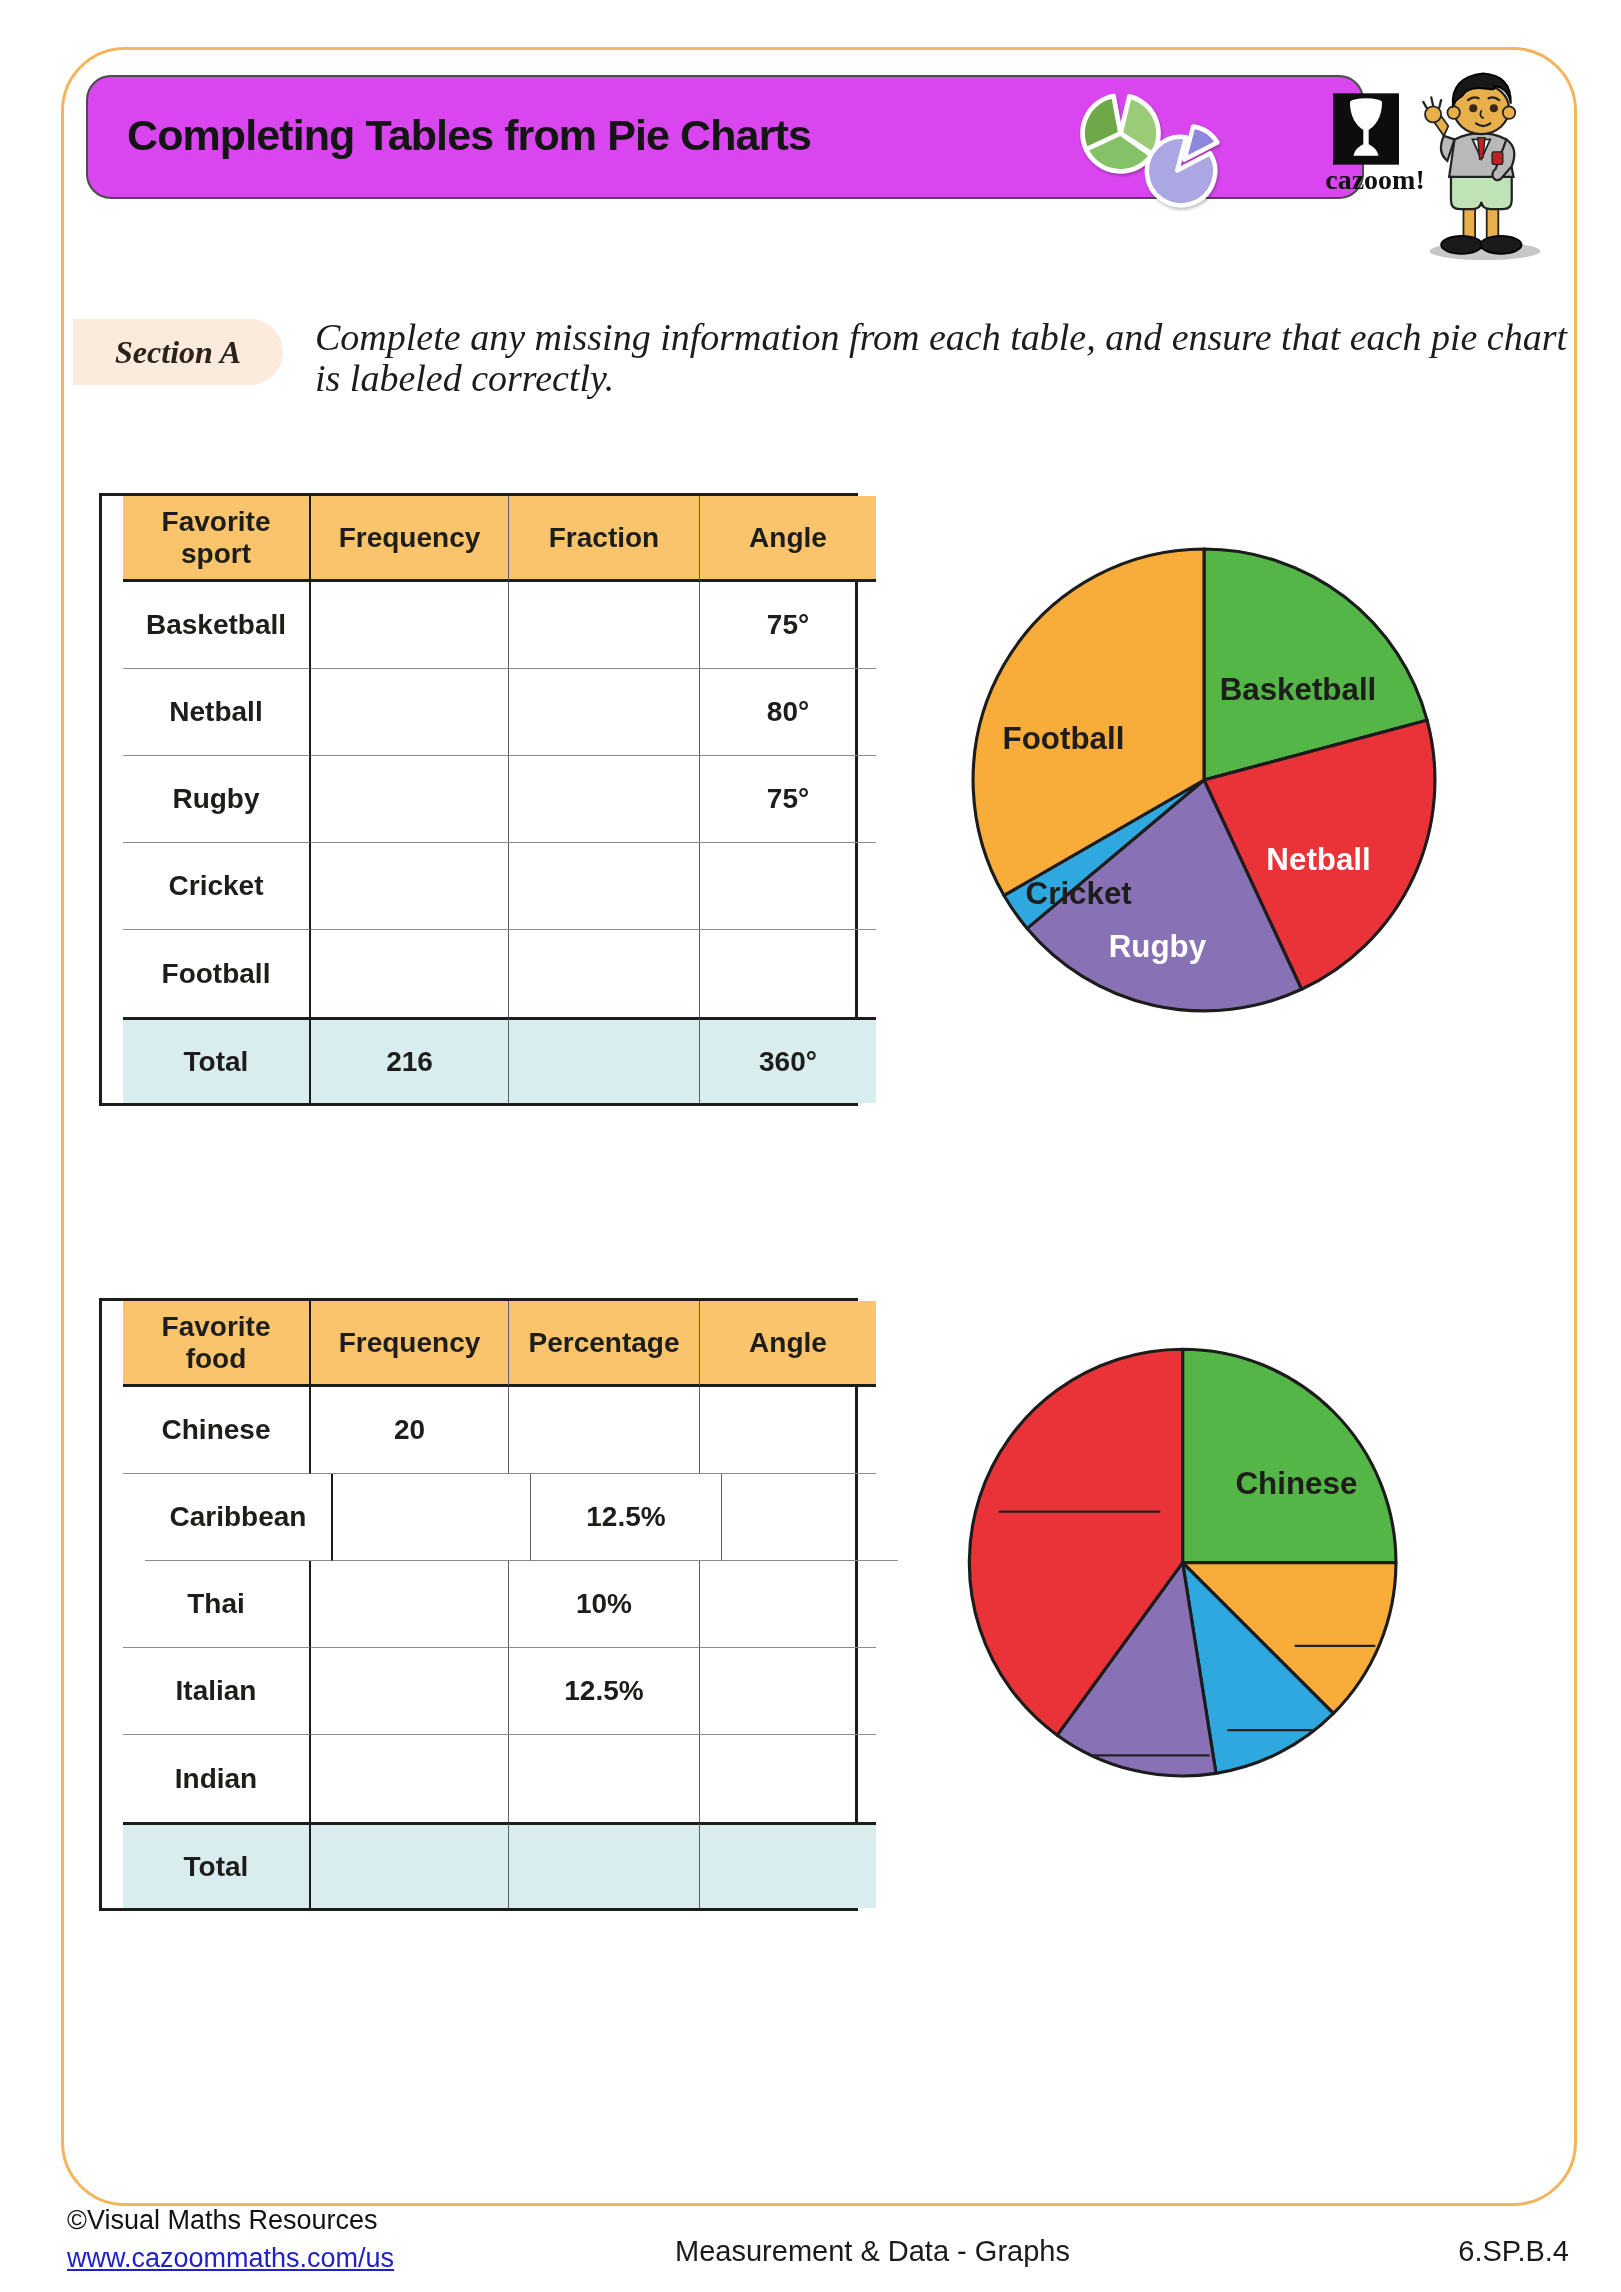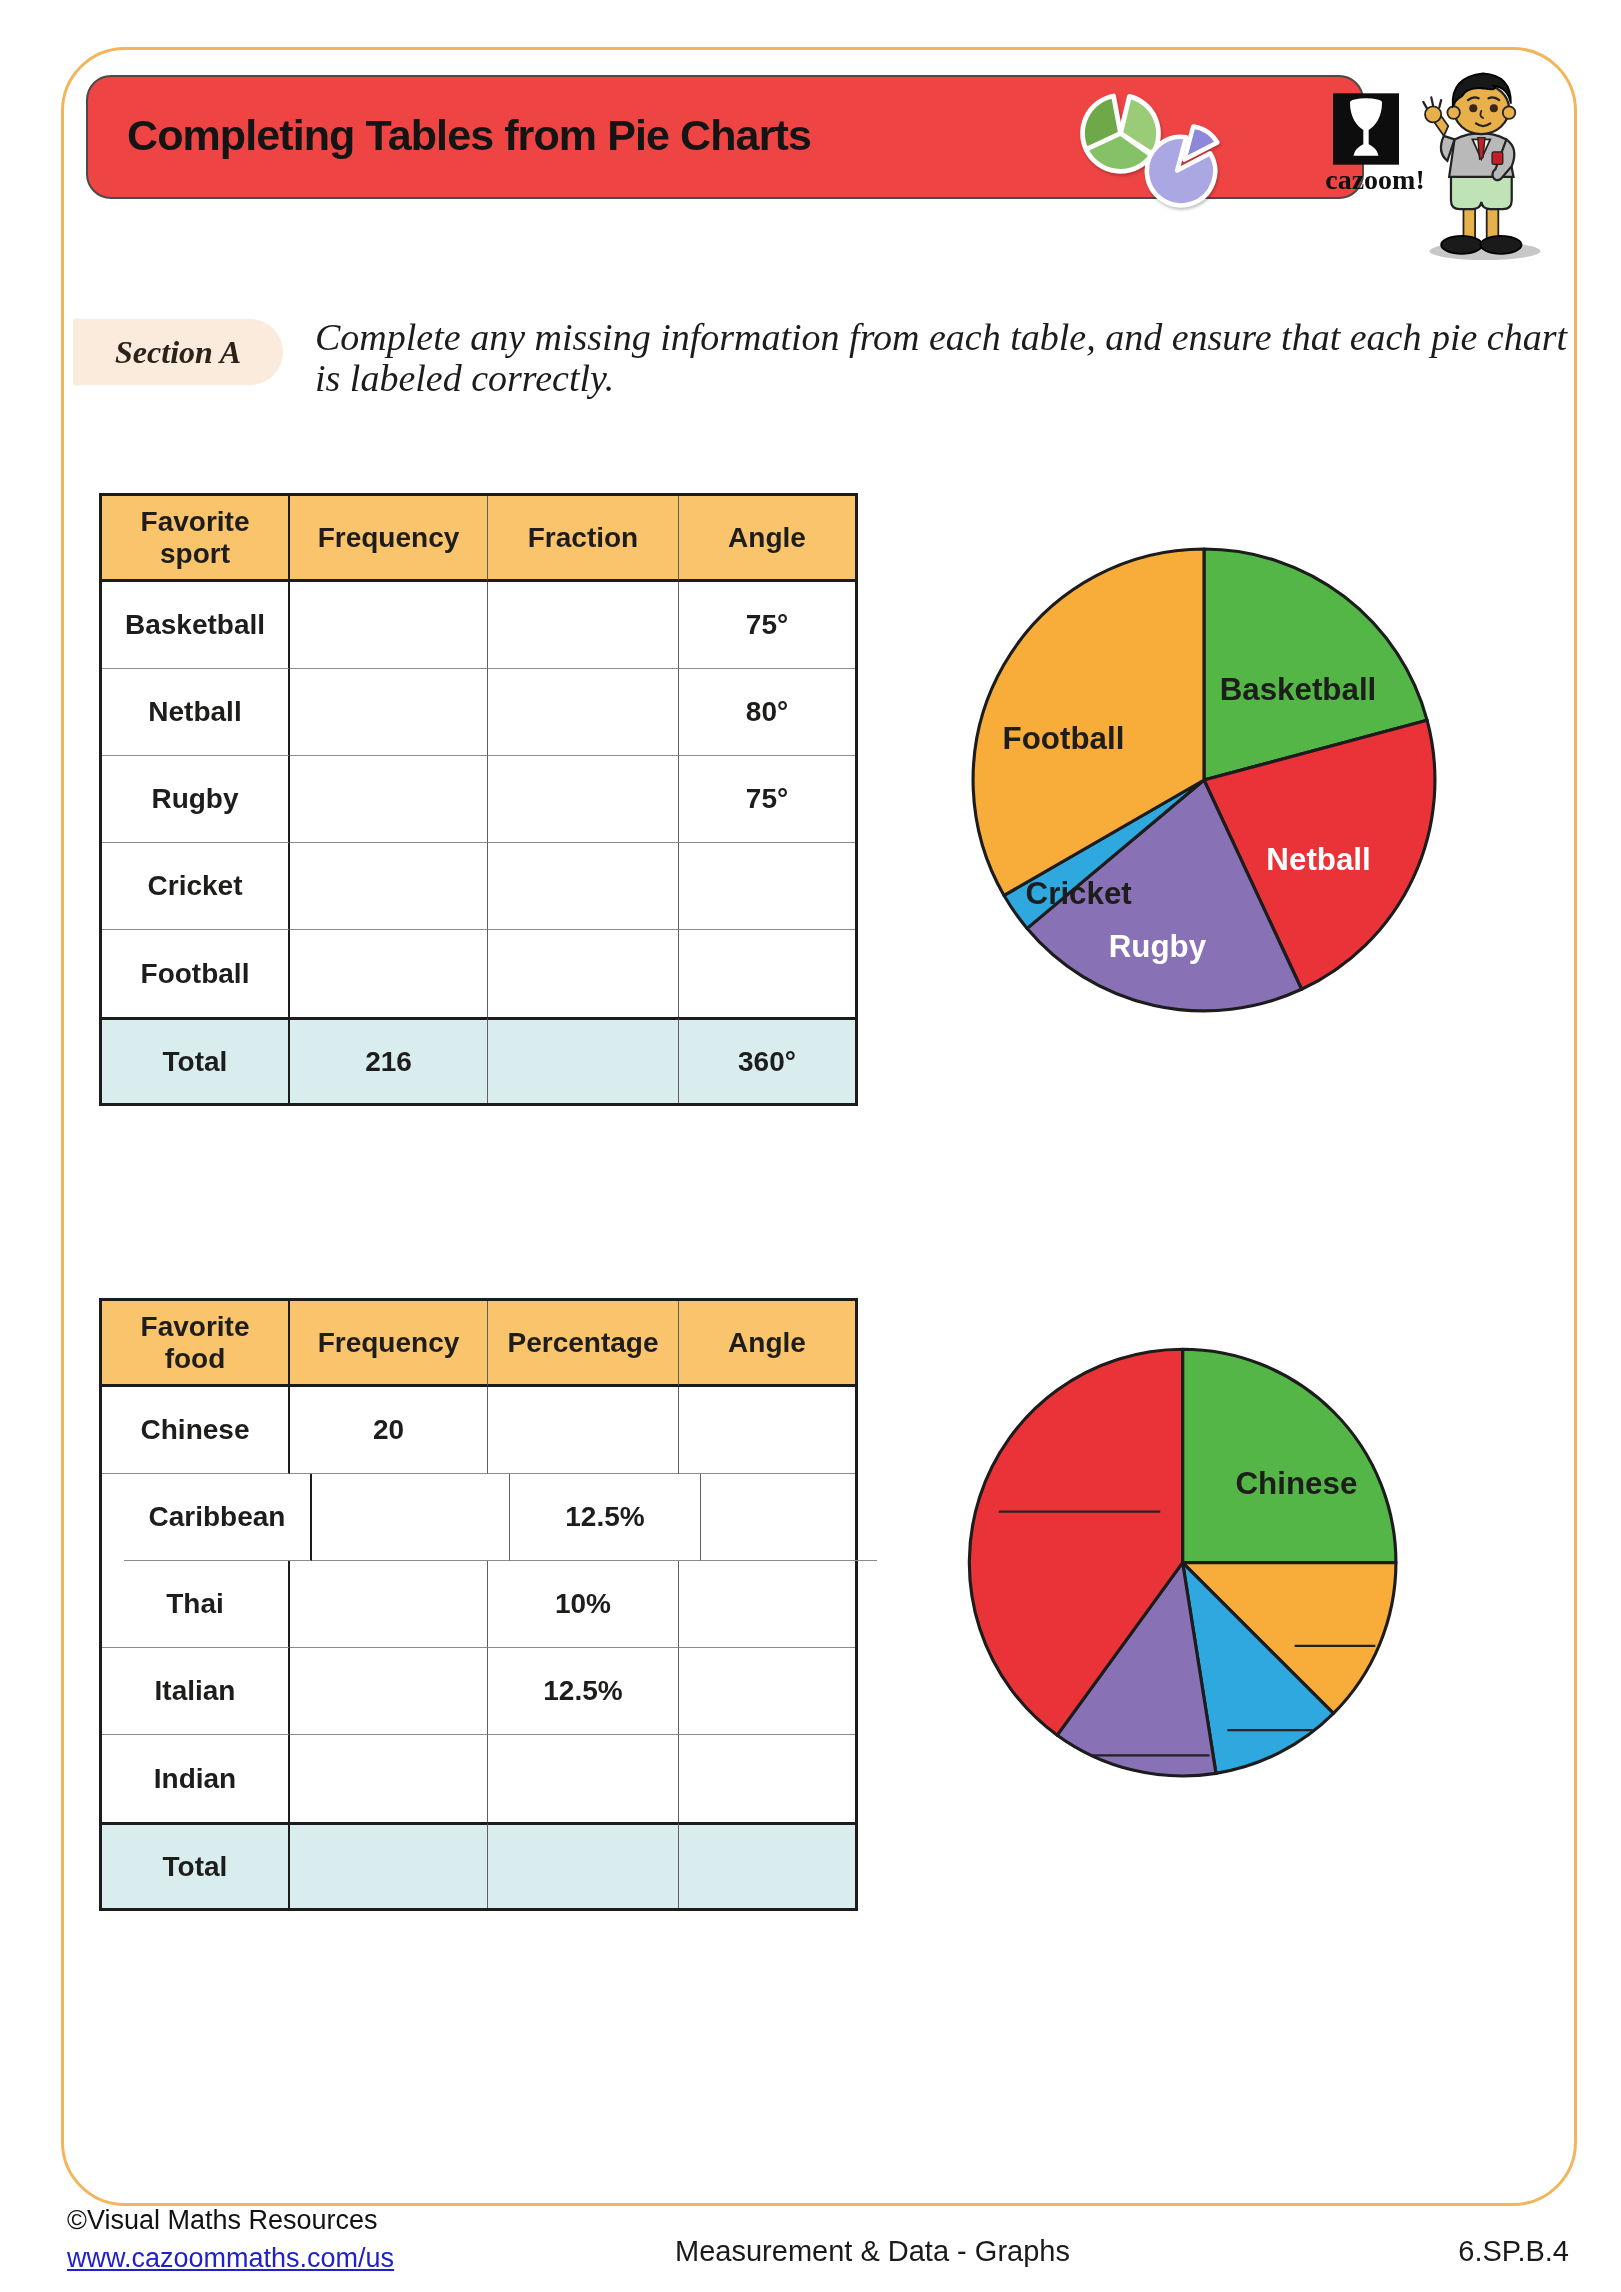--- a/index.html
+++ b/index.html
@@ -5,21 +5,21 @@
   html,body{margin:0;padding:0;background:#ffffff;}
   #page{position:relative;width:1622px;height:2293px;background:#ffffff;
         font-family:"Liberation Sans",sans-serif;overflow:hidden;}
 
   
   #page-border{position:absolute;left:61px;top:47px;width:1510px;height:2153px;
       border:3.6px solid #F2B55C;border-radius:64px;background:transparent;}
 
   
   #title-box{position:absolute;left:86px;top:75px;width:1274px;height:120px;
-      background:#ef4444;border:2.7px solid #4a4a4a;border-radius:25px;}
+      background:#d946ef;border:2.7px solid #4a4a4a;border-radius:25px;}
   #page-title{position:absolute;left:39px;top:50%;transform:translateY(-54%);
       font-size:43px;font-weight:bold;color:#141414;letter-spacing:-0.9px;white-space:nowrap;}
   .hdr-icon{position:absolute;filter:drop-shadow(1.8px 2.7px 1.8px rgba(0,0,0,0.25));}
   #cazoom-box{position:absolute;left:1157px;top:14.3px;width:188px;height:99px;}
   #cazoom-drum{position:absolute;left:88px;top:1.8px;}
   #cazoom-word{position:absolute;left:36px;top:73px;width:188px;text-align:center;
       font-family:"Liberation Serif",serif;font-weight:bold;font-size:28px;color:#111;}
 
   
   #section-badge{position:absolute;left:73px;top:319px;width:210px;height:66px;
@@ -27,21 +27,21 @@
       justify-content:center;font-family:"Liberation Serif",serif;font-style:italic;
       font-weight:bold;font-size:32px;color:#2b2219;}
   .instr{position:absolute;left:315px;font-family:"Liberation Serif",serif;
       font-style:italic;font-size:38px;color:#1c1c1c;}
   #instr-line1{top:315px;}
   #instr-line2{top:356px;}
 
   
   .wtable{position:absolute;left:99px;width:759px;border:3.6px solid #1c1c1c;
       background:#ffffff;box-sizing:border-box;}
-  .trow{display:grid;grid-template-columns:188px 198px 191px 176px;}
+  .trow{display:grid;grid-template-columns:188px 198px 191px 176px;padding-left:21px;}
   .cell{display:flex;align-items:center;justify-content:center;text-align:center;
       font-weight:bold;font-size:28px;color:#1d1d1b;
       border-right:1.8px solid #5f5f5f;border-bottom:1.8px solid #8c8c8c;
       line-height:1.12;padding:0 12.5px;box-sizing:border-box;}
   .cell:first-child{border-right:2.7px solid #1c1c1c;}
   .cell:last-child{border-right:none;}
   .hrow .cell{background:#F9C46B;border-bottom:3.6px solid #1c1c1c;}
   .lastdata .cell{border-bottom:none;}
   .totalrow .cell{background:#D9ECEE;border-top:3.6px solid #1c1c1c;border-bottom:none;}
 

